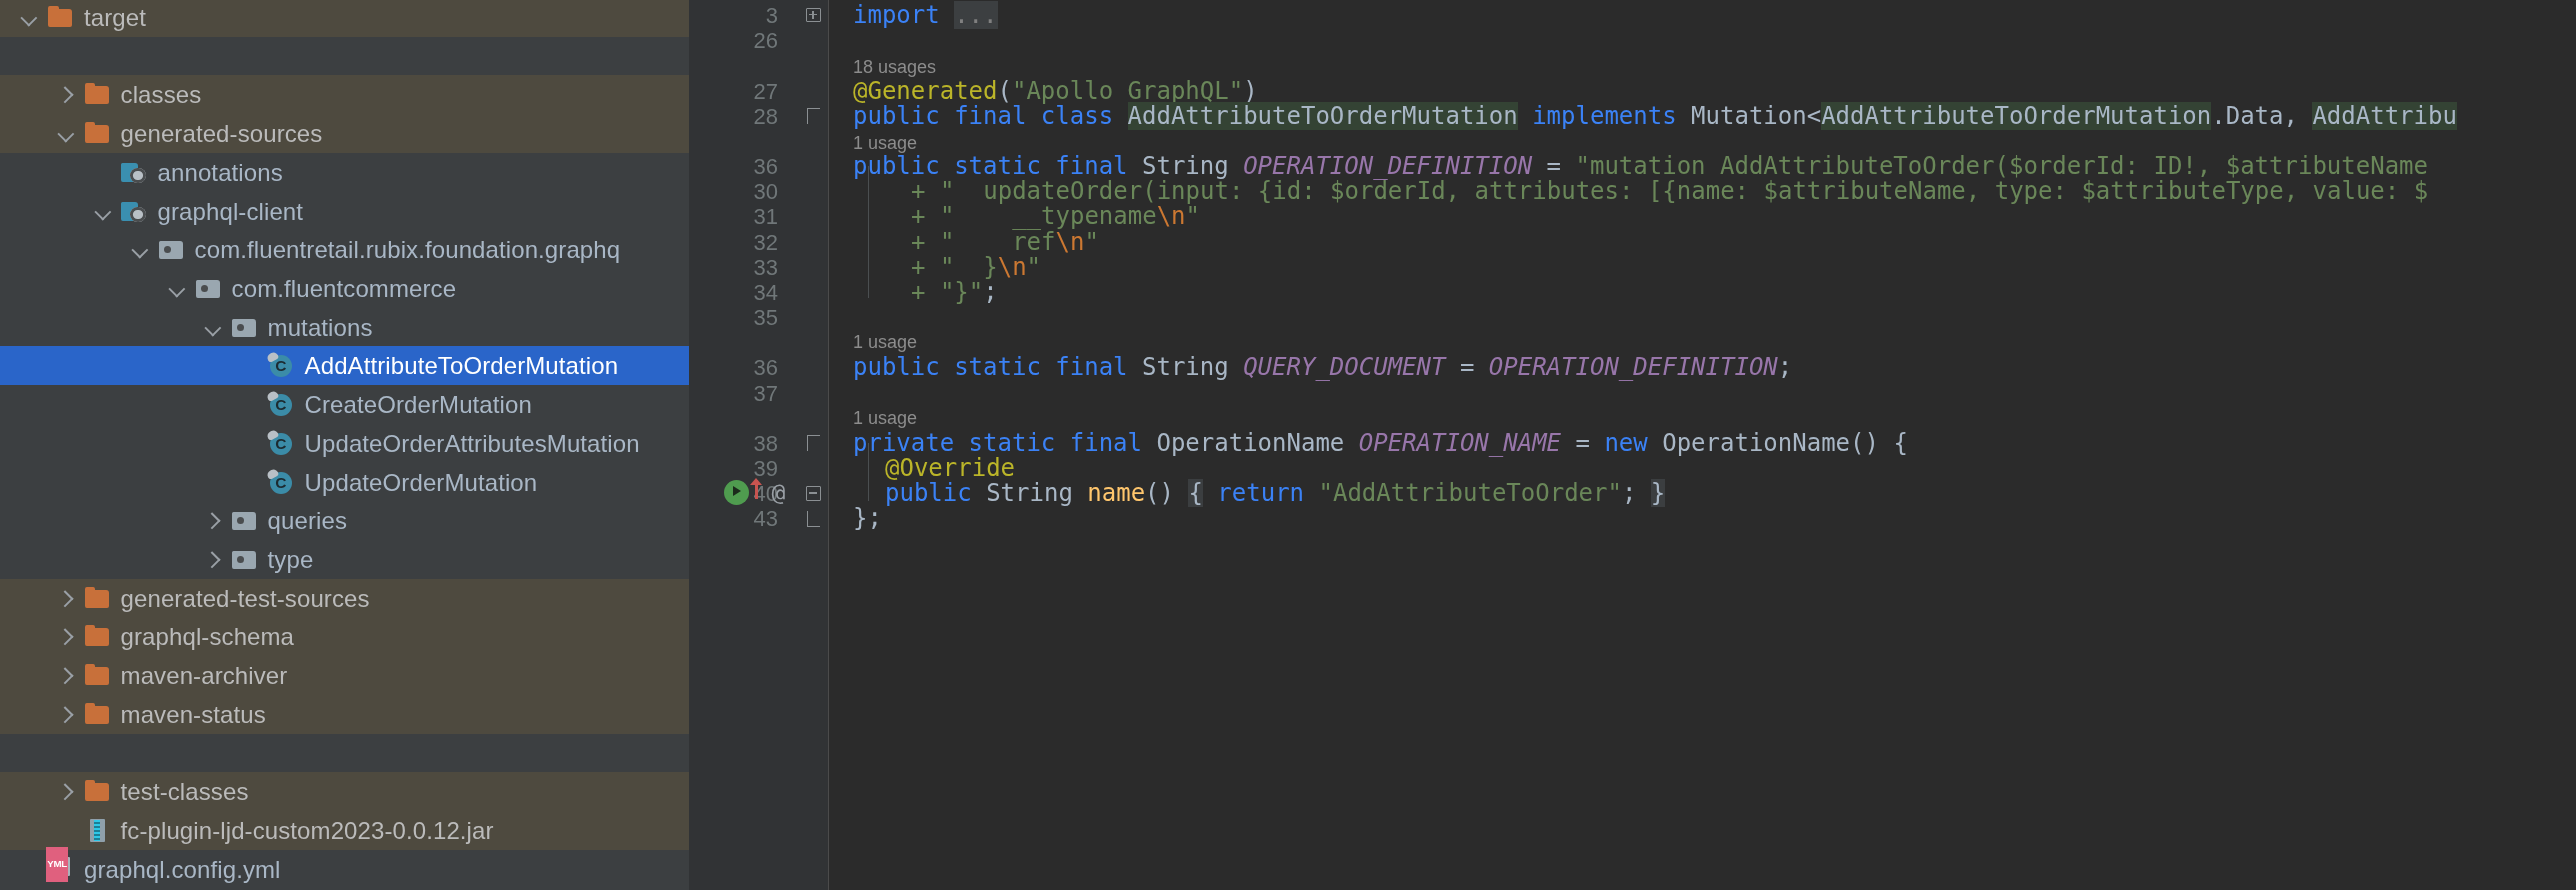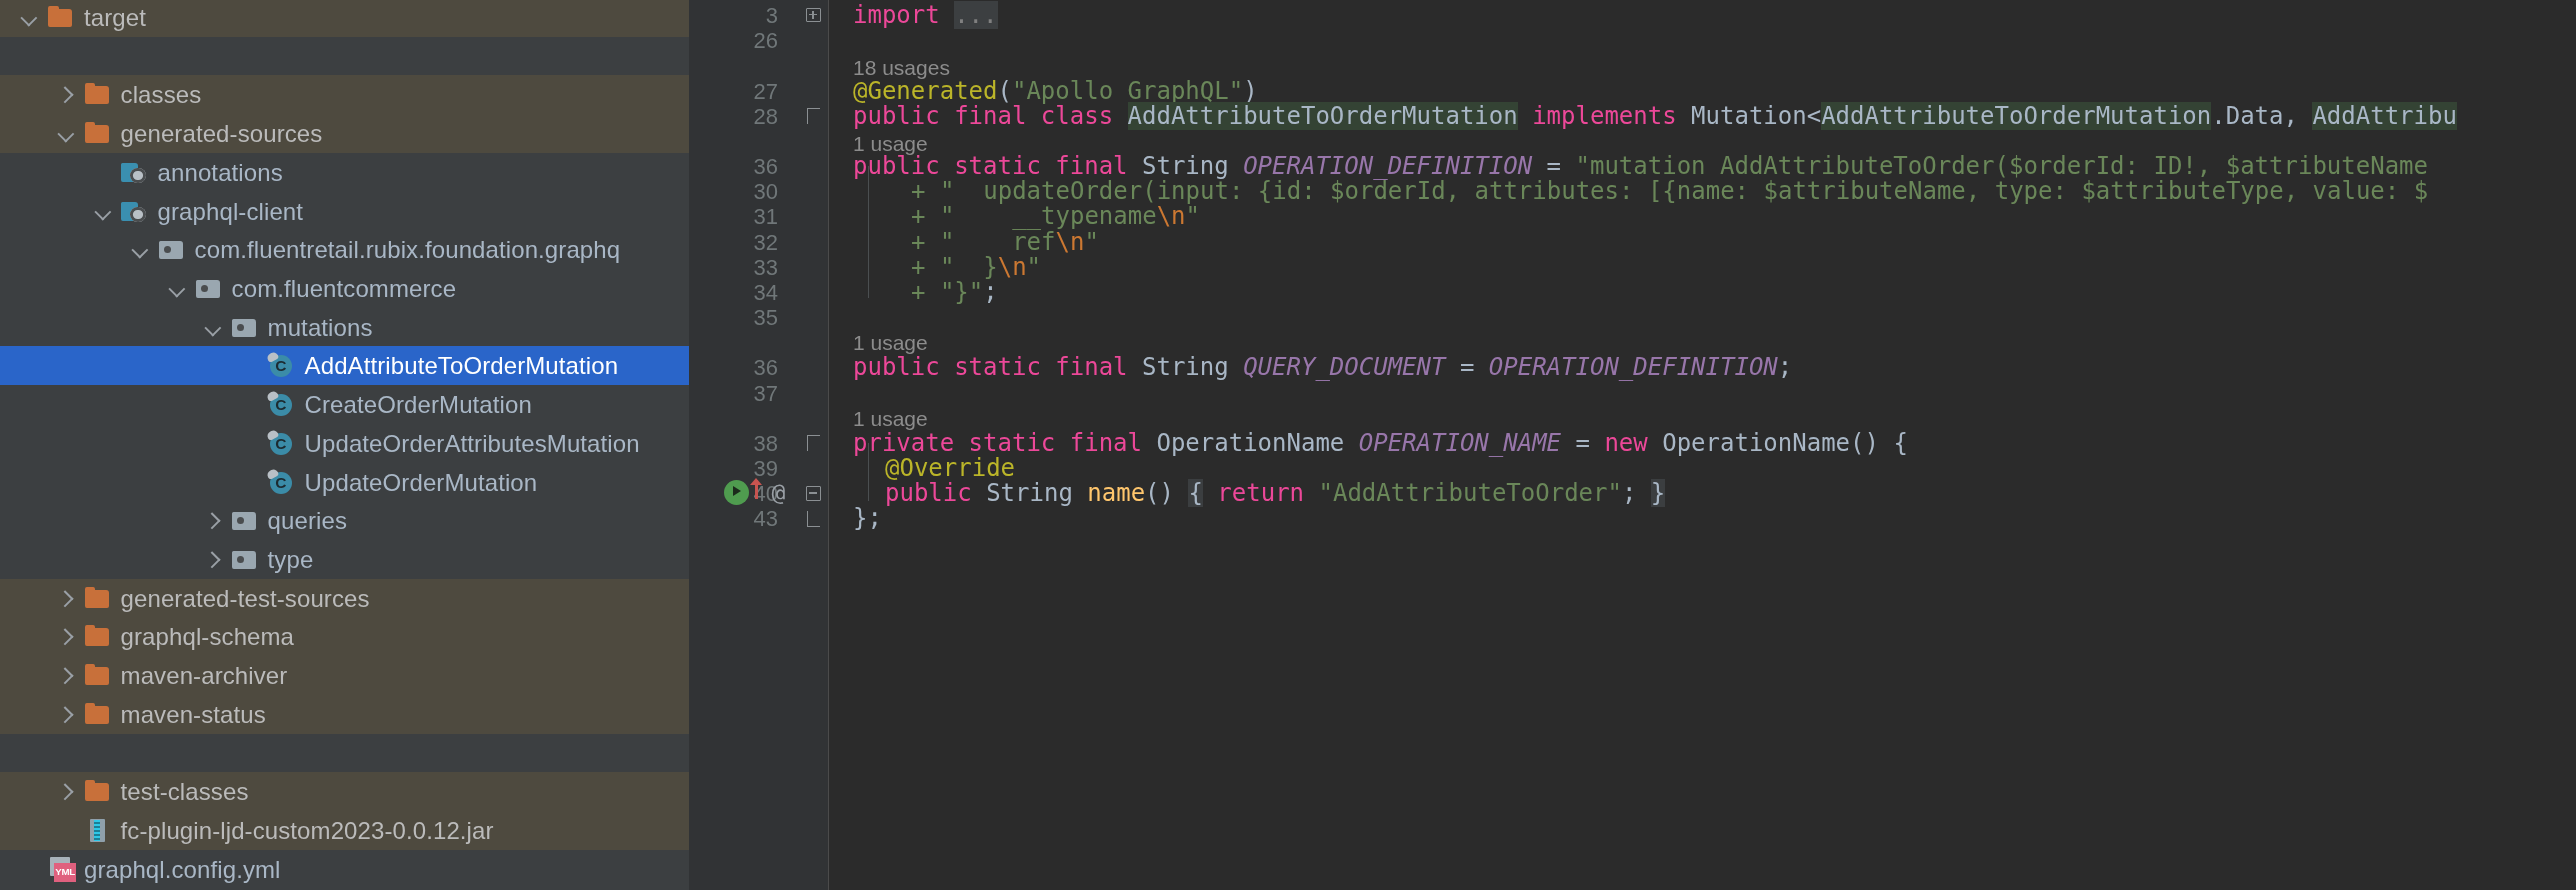--- a/index.html
+++ b/index.html
@@ -112,23 +112,23 @@
     content:""; position:absolute; left:11.6px; top:1.9px;
     width:5.8px; height:21px;
     background: repeating-linear-gradient(to bottom,#2ec8e8 0px,#2ec8e8 1.9px,#1b7f96 1.9px,#1b7f96 3.9px);
   }
   
   .ico.yml::before {
     content:""; position:absolute; left:3.9px; top:0px;
     width:19.4px; height:19.4px; background:#a8b3bb; border-radius:1px;
   }
   .ico.yml .lbl {
-    position:absolute; left:8px; bottom:0px;
+    position:absolute; left:0px; bottom:0px;
     background:#e0607e; color:#fff; font-size:9.7px; font-weight:bold;
-    padding:4px 1px; line-height:10.6px; letter-spacing:-0.3px;
+    padding:12px 1px; line-height:10.6px; letter-spacing:-0.3px;
     font-family:"Liberation Sans", sans-serif; z-index:3;
   }
 
   .tlabel { line-height: 39px; }
 
   
   #editor {
     flex: 1 1 auto; height: 890px;
     background: #2b2b2b;
     position: relative;
@@ -187,26 +187,26 @@
     font-family: "DejaVu Sans Mono", monospace;
     font-size: 24px;
     color: #a9b7c6;
   }
   .usage {
     position: absolute;
     left: 24px;
     height: 39px;
     line-height: 39px;
     font-family: "Liberation Sans", sans-serif;
-    font-size: 21px;
+    font-size: 18px;
     color: #8c8c8c;
     white-space: pre;
   }
   
-  .kw   { color: #ec4899; }
+  .kw   { color: #3b82f6; }
   .str  { color: #6a8759; }
   .anno { color: #bbb529; }
   .fld  { color: #9876aa; font-style: italic; }
   .typ  { color: #a9b7c6; }
   .mth  { color: #ffc66d; }
   .esc  { color: #cc7832; }
   .plain{ color: #a9b7c6; }
   .hl   { background: #344334; }
   .ellipsis { background:#3c3f41; color:#808080; }
   .brace-hl { background: #3b3e40; }

